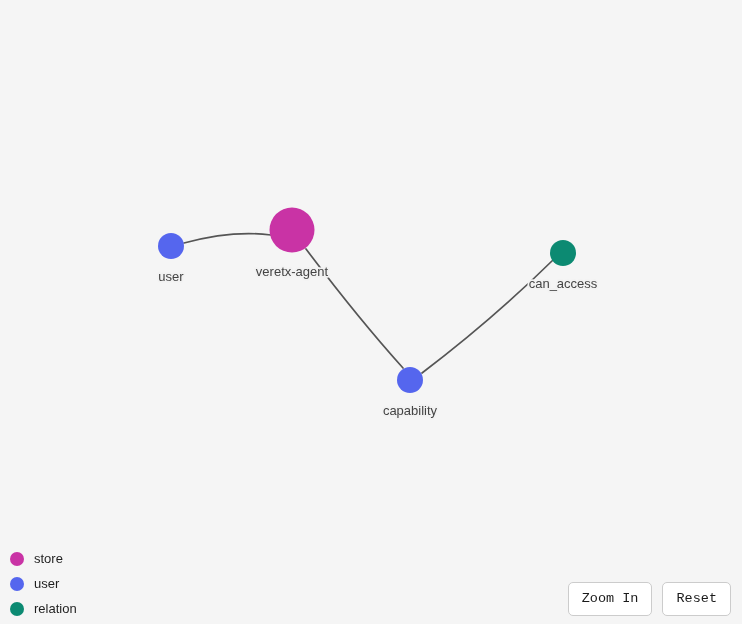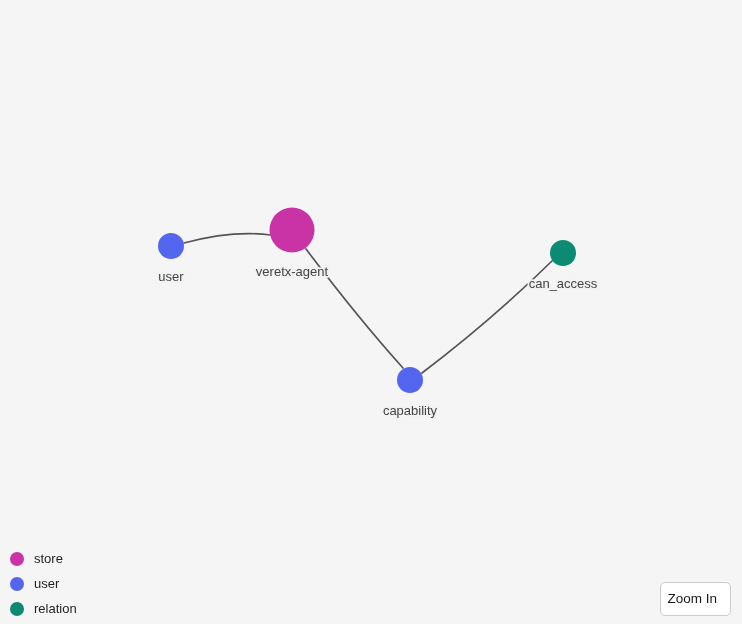--- a/index.html
+++ b/index.html
@@ -84,24 +84,24 @@
     bottom: 8px;
     display: flex;
     gap: 10px;
     z-index: 5;
   }
   .ctrl-button {
     background: #ffffff;
     border: 1px solid #cccccc;
     border-radius: 5px;
     color: #1a1a1a;
-    font-family: Liberation Sans, sans-serif;
+    font-family: Liberation Mono, monospace;
     font-size: 13.5px;
     line-height: 1;
-    padding: 9px 13px 10px 6px;
+    padding: 9px 13px 10px 13px;
     cursor: pointer;
     white-space: nowrap;
   }
 </style>
 </head>
 <body>
 
 <svg id="graph-canvas" viewBox="0 0 742 624" xmlns="http://www.w3.org/2000/svg">
   <g id="edges-layer">
       <path class="edge-line" d="M 184 243 Q 232 230 271 235" stroke="#555555"></path>
@@ -132,13 +132,14 @@
       <span class="legend-text">user</span>
     </div>
     <div class="legend-row">
       <span class="legend-swatch" style="background: rgb(12, 138, 114);"></span>
       <span class="legend-text">relation</span>
     </div>
   </div>
 
 <div id="controls">
     <button class="ctrl-button">Zoom In</button>
+    <button class="ctrl-button">Reset</button>
   </div>
 
 </body></html>

